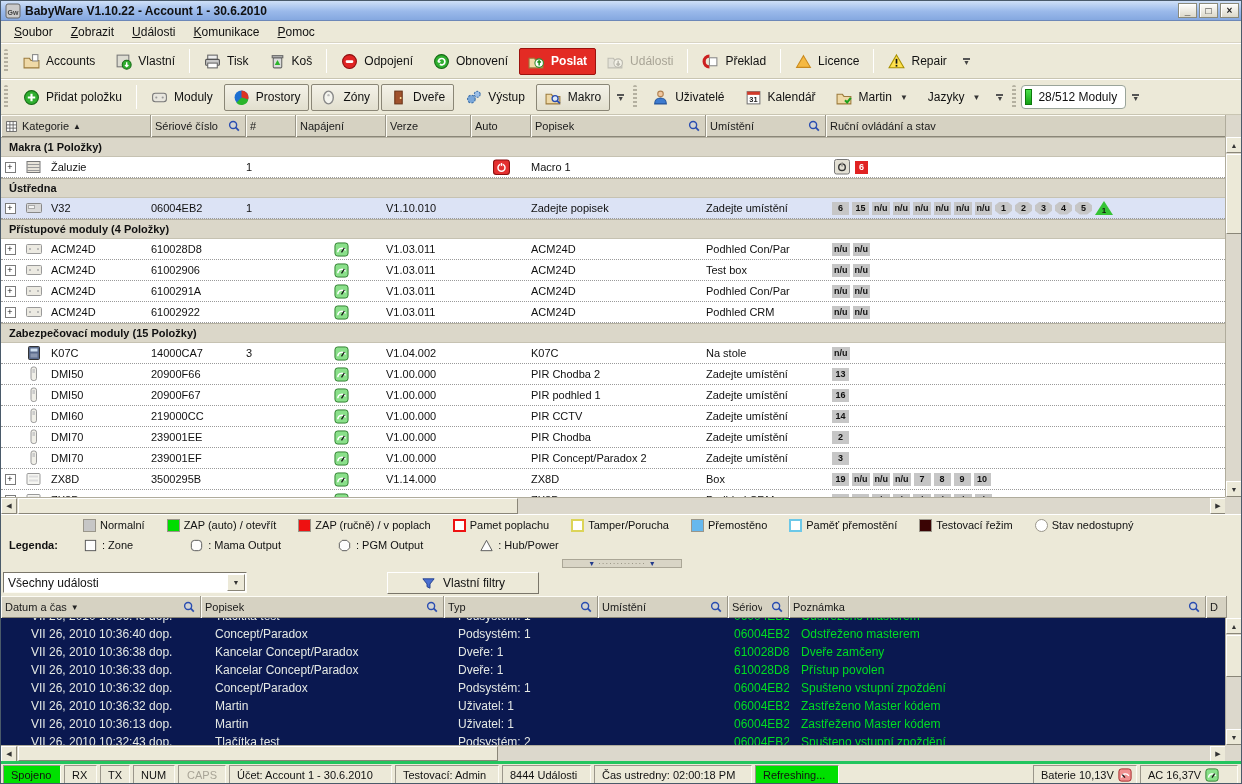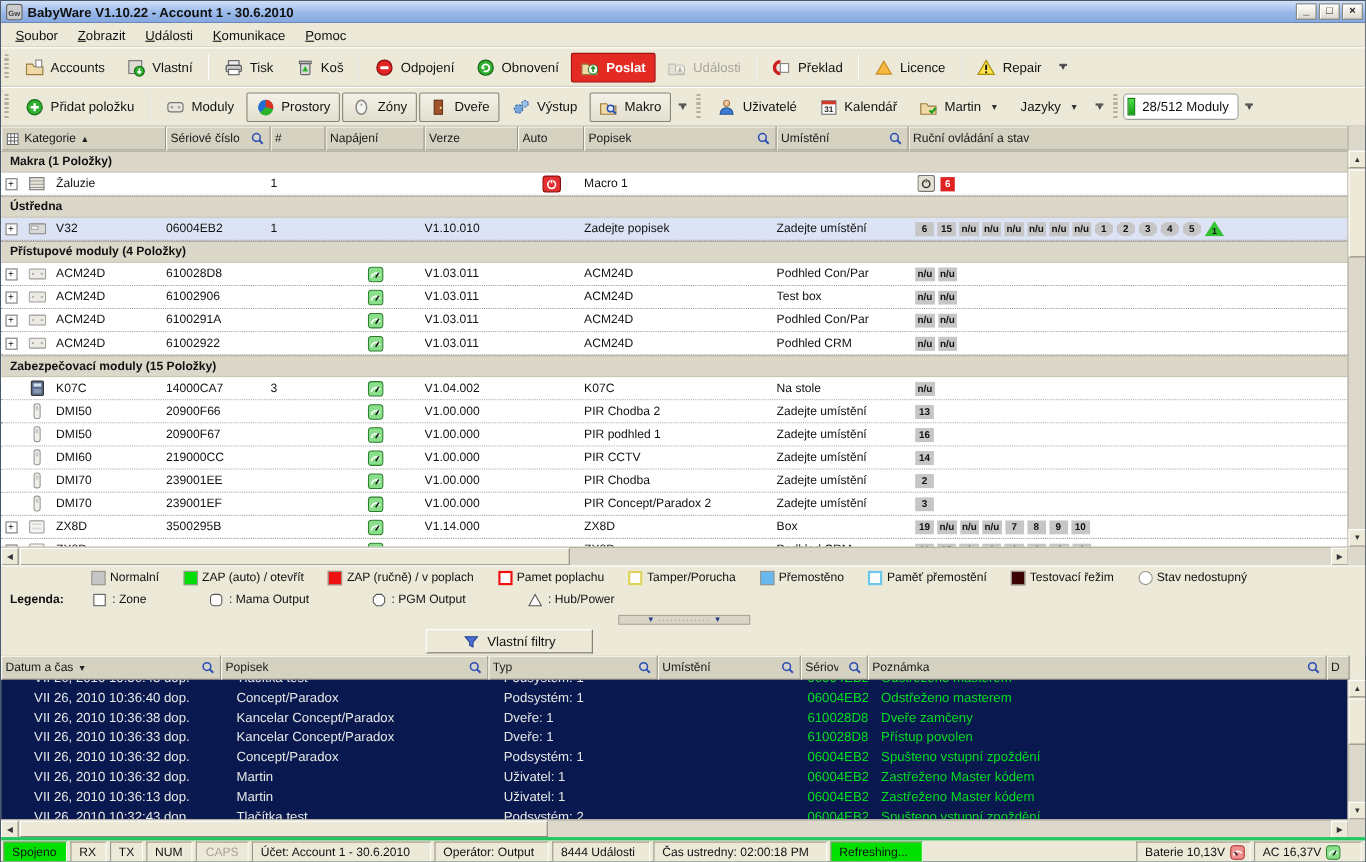--- a/index.html
+++ b/index.html
@@ -1048,20 +1048,24 @@
 
   <div class="splitter">
     <div class="split-grip">
       <span>▼</span>
       <span class="dots">·············</span>
       <span>▼</span>
     </div>
   </div>
 
   <div class="filterrow">
+    <div class="combo">
+      <span class="val">Všechny události</span>
+      <span class="cbtn">▼</span>
+    </div>
     <div class="filterbtn">
       <span class="ic" id="funnelic">
           <span class="ic">
             <svg width="15" height="15" viewBox="0 0 16 16">
               <path d="M2 3h12L9.6 8.5V13l-3.2-1.6V8.5z" fill="#4a6fd0" stroke="#23408f"></path>
             </svg>
           </span>
         </span>
       <span>Vlastní filtry</span>
     </div>
@@ -1238,21 +1242,21 @@
       <span class="seg" style="width: 42px;">
         <span>NUM</span>
       </span>
       <span class="seg dim" style="width: 48px;">
         <span>CAPS</span>
       </span>
       <span class="seg" style="width: 163px;">
         <span>Účet: Account 1 - 30.6.2010</span>
       </span>
       <span class="seg" style="width: 104px;">
-        <span>Operátor: Output</span>
+        <span>Testovací: Admin</span>
       </span>
       <span class="seg" style="width: 89px;">
         <span>8444 Události</span>
       </span>
       <span class="seg" style="width: 158px;">
         <span>Čas ustredny: 02:00:18 PM</span>
       </span>
       <span class="seg on" style="width: 84px;">
         <span>Refreshing...</span>
       </span>

